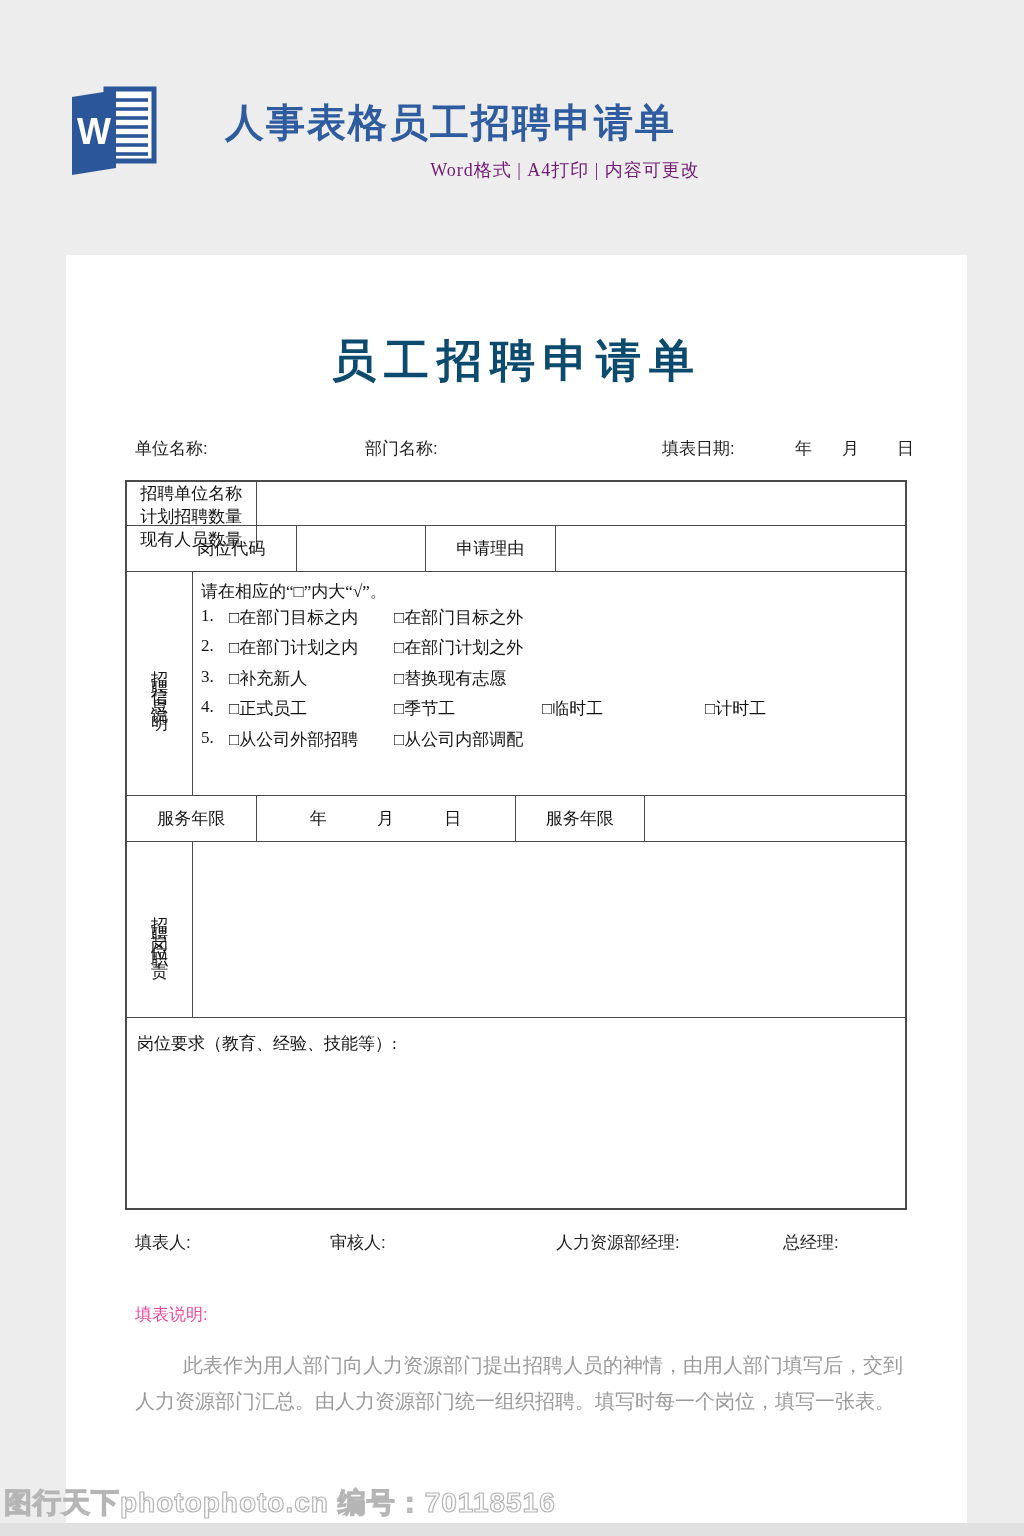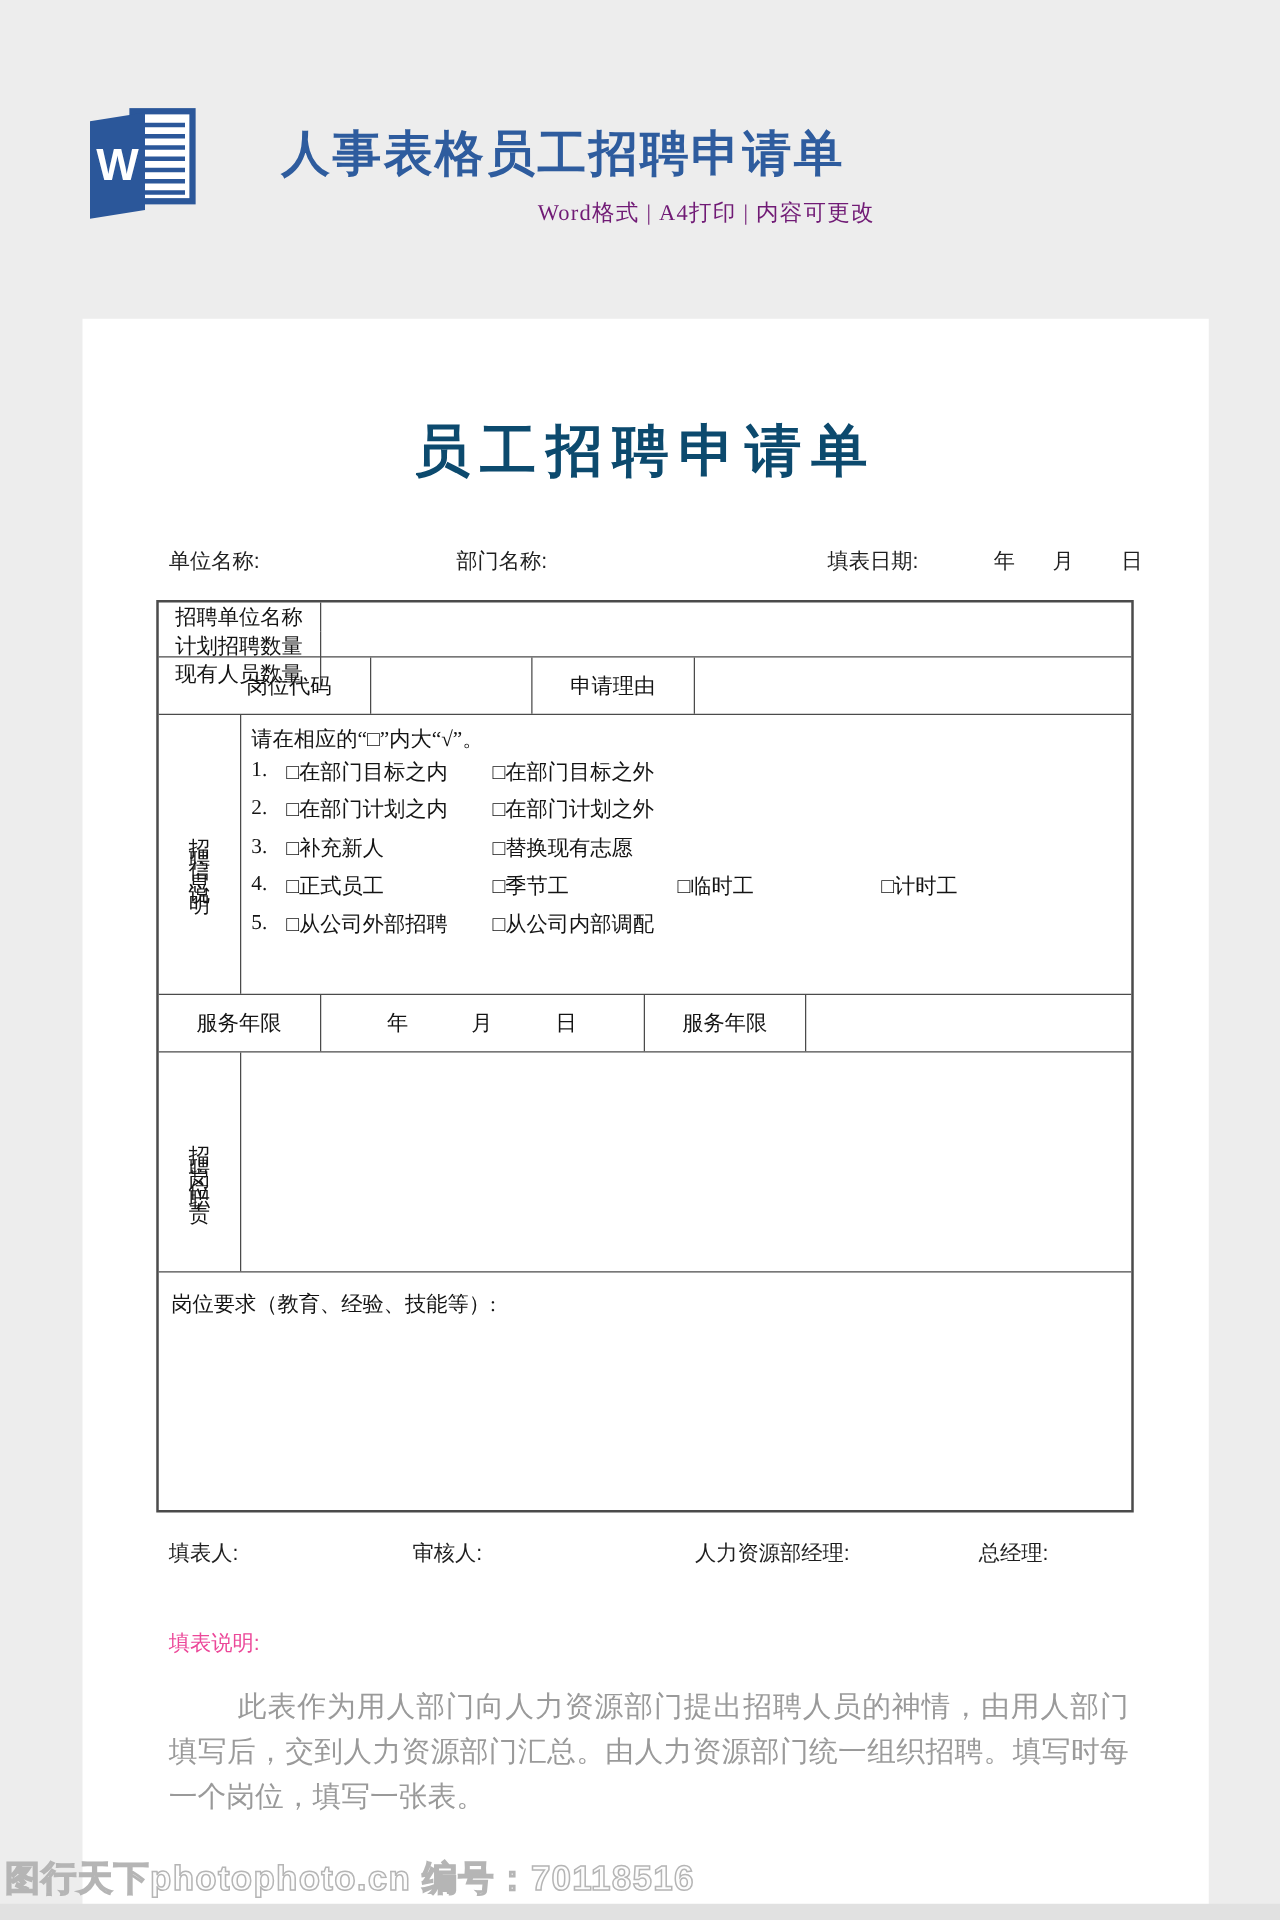--- a/index.html
+++ b/index.html
@@ -65,21 +65,21 @@
   .date-cell { justify-content:space-around; padding:0 28px; }
   
   .req-cell { display:block; padding:14px 10px; text-align:left; }
   
   .sign span { position:absolute; top:976px; font-size:17px; color:#1f1f1f; }
   .s1 { left:69px; } .s2 { left:264px; } .s3 { left:474px;margin-left:16px; } .s4 { left:717px; }
   
   .notes-title { position:absolute; left:69px; top:1048px; font-size:17px; color:#ec4899; }
   .notes-body {
     position:absolute; left:69px; top:1092px; width:768px;
-    font-size:23px; line-height:36px; color:#9a9a9a; text-indent:2.4em;
+    font-size:20px; line-height:36px; color:#9a9a9a; text-indent:2.4em;
     text-align:justify;
   }
   
   .watermark {
     position:absolute; left:4px; top:1484px;
     font-size:28px; font-weight:bold; letter-spacing:1px;
     color:#fdfdfd; -webkit-text-stroke:1.2px #b5b5b5;
     z-index:5; white-space:nowrap;
   }
   .bottom-strip {

